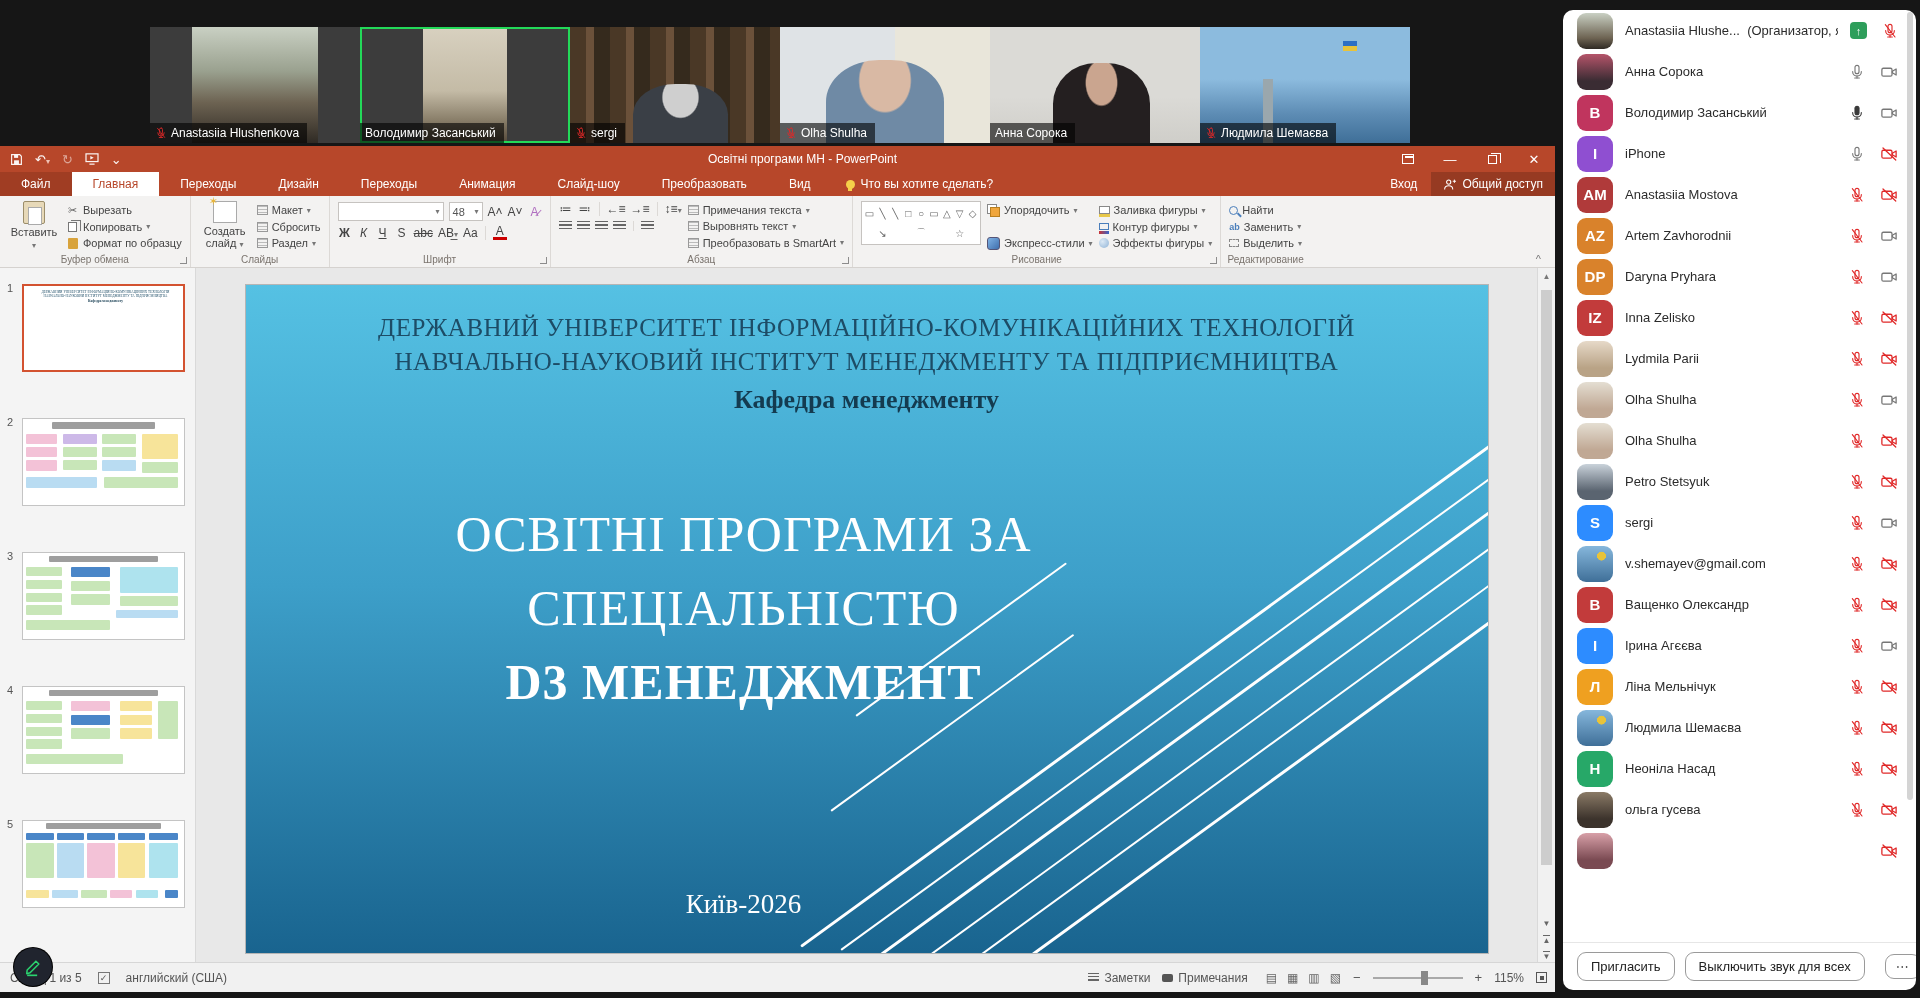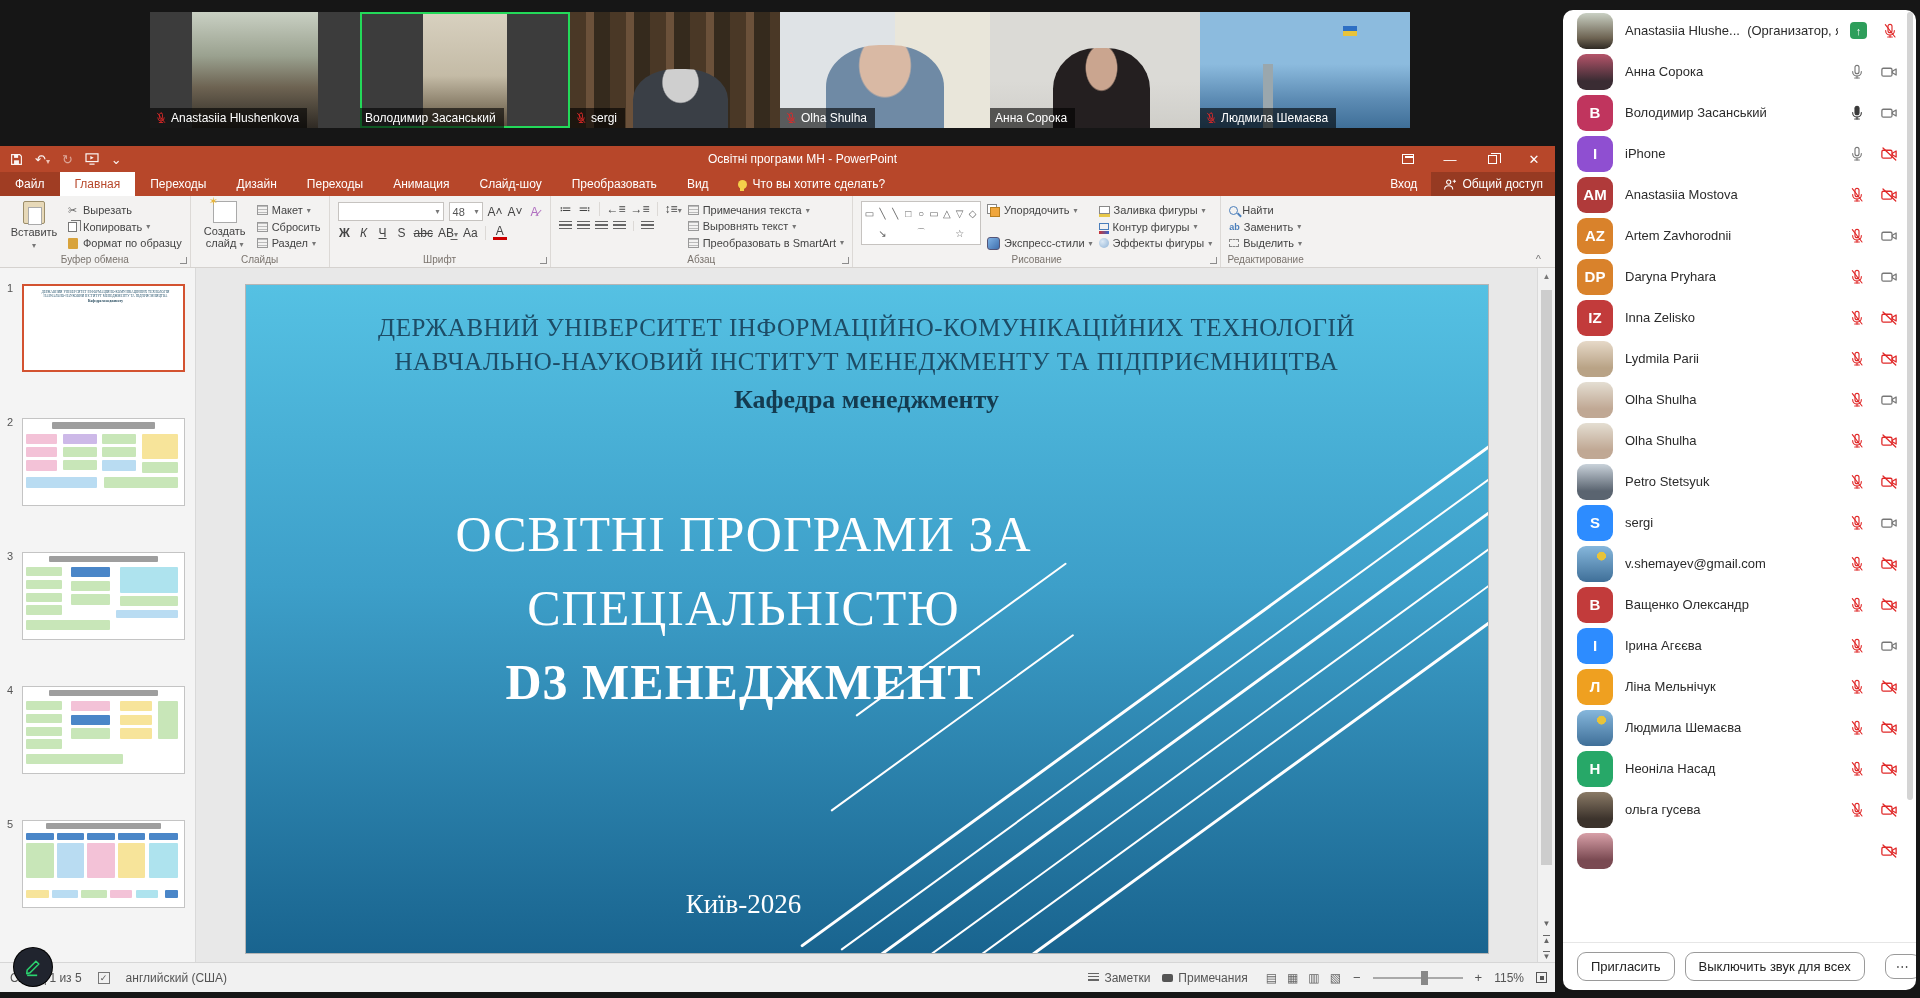--- a/index.html
+++ b/index.html
@@ -1,18 +1,18 @@
 <!DOCTYPE html>
 <html><head>
 <meta charset="utf-8">
 <style>
   *{margin:0;padding:0;box-sizing:border-box}
   html,body{width:1920px;height:998px;overflow:hidden;background:#161616;font-family:"Liberation Sans",sans-serif}
   
-  #vstrip{position:absolute;left:150px;top:12px;height:103px;display:flex}
+  #vstrip{position:absolute;left:150px;top:27px;height:103px;display:flex}
   .vtile{position:relative;width:210px;height:116px;background:#2a2a2a;overflow:hidden;flex:none}
   .vtile.dark{background:#3c3c3c;display:flex;justify-content:center}
   .vtile.speaking{outline:2px solid #23d959;outline-offset:-2px;z-index:2}
   .vport{height:100%}
   .bgp-v1{width:126px;background:linear-gradient(180deg,#c9d0c3 0%,#9aa18f 38%,#6d6352 65%,#2f2a24 100%)}
   .bgp-v2{width:84px;background:linear-gradient(180deg,#d8d1c0 0%,#c4bba6 55%,#8a7f6a 80%,#55493a 100%)}
   .bg-v3{background:repeating-linear-gradient(90deg,#4a3826 0 16px,#6b513a 16px 24px,#352a1d 24px 40px)}
   .bg-v3::after{content:"";position:absolute;left:30%;bottom:-8px;width:45%;height:58%;background:radial-gradient(ellipse at 50% 20%,#cfcfcf 0 26%,#3a3f46 28% 100%);border-radius:45% 45% 0 0}
   .bg-v4{background:linear-gradient(90deg,#dfe3e6 0 55%,#e9e6da 55% 100%)}
   .bg-v4::after{content:"";position:absolute;left:22%;bottom:-10px;width:56%;height:80%;background:radial-gradient(ellipse at 50% 22%,#d9b9a4 0 30%,#6f8aa5 32% 100%);border-radius:45% 45% 0 0}
@@ -32,21 +32,21 @@
   .qi svg{display:block}
   .ttl{flex:1;text-align:center;font-size:12px;color:#fff}
   .winbtns{display:flex;width:190px;justify-content:flex-end}
   .wb{width:42px;height:26px;display:flex;align-items:center;justify-content:center;font-size:13px;color:#fff}
   .wb .restore{width:9px;height:9px;border:1px solid #fff;position:relative}
   .wb .restore::before{content:"";position:absolute;left:2px;top:-3px;width:9px;height:9px;border:1px solid #fff;border-bottom:none;border-left:none}
   .wb .ropts{width:12px;height:10px;border:1px solid #fff;position:relative}
   .wb .ropts::after{content:"";position:absolute;left:2px;top:1px;width:8px;height:2px;background:#fff}
   .tabsrow{height:24px;background:#b7472a;display:flex;align-items:flex-end;color:#fff;flex:none}
   #tabs{display:flex;height:24px}
-  .tab{padding:0 15px;font-size:12px;display:flex;align-items:center;height:24px;color:#fff}
+  .tab{padding:0 21px;font-size:12px;display:flex;align-items:center;height:24px;color:#fff}
   .tab.file{background:#a03d23}
   .tab.active{background:#fff;color:#b7472a}
   .tellme{display:flex;align-items:center;gap:6px;font-size:12px;padding:0 14px;height:24px}
   .bulb{width:9px;height:9px;border-radius:50%;background:#f5d04a;position:relative}
   .bulb::after{content:"";position:absolute;left:2.5px;top:8px;width:4px;height:3px;background:#f5d04a}
   .trspace{flex:1}
   .signin{font-size:12px;padding:0 14px;height:24px;display:flex;align-items:center}
   .sharebtn{font-size:12px;height:24px;display:flex;align-items:center;gap:6px;padding:0 12px;background:rgba(0,0,0,.18)}
   
   .ribbon{height:72px;background:#f3f2f1;border-bottom:1px solid #d5d2cf;display:flex;flex:none;position:relative}

